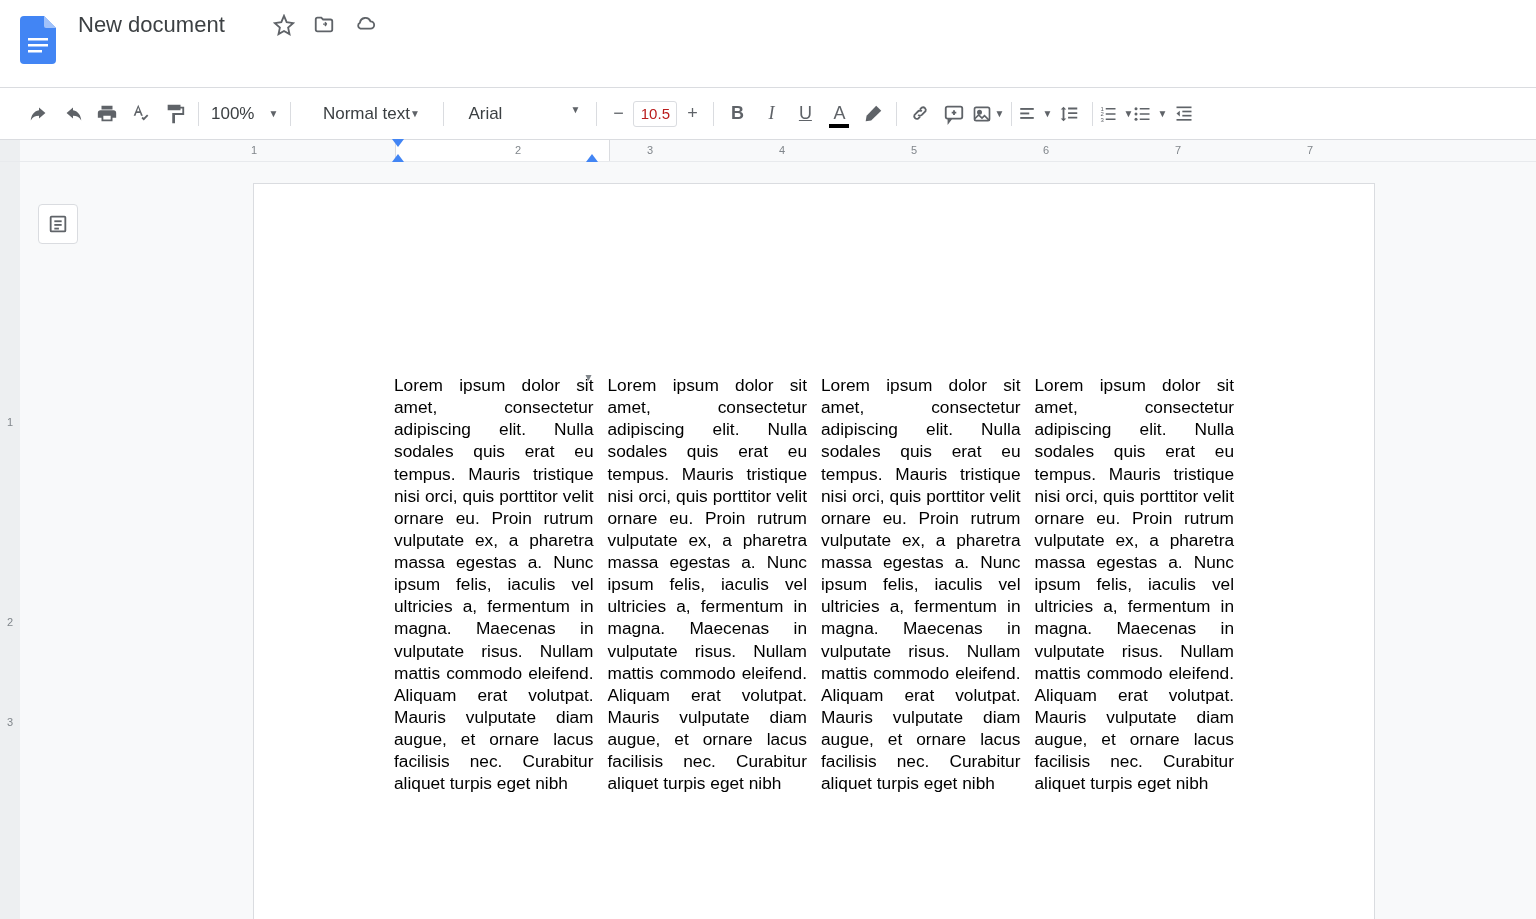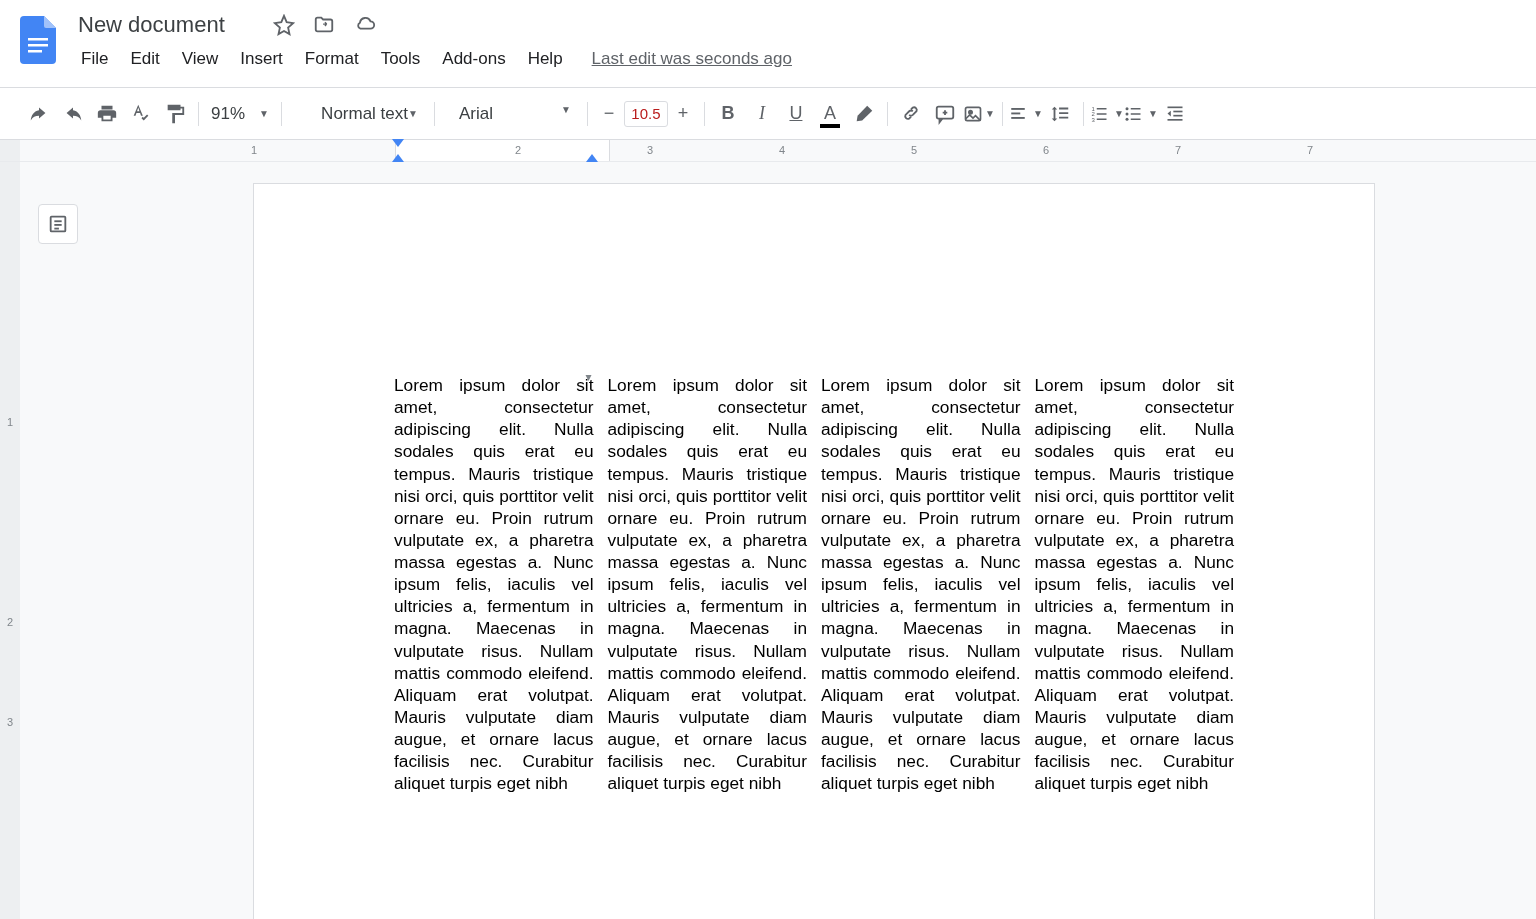--- a/index.html
+++ b/index.html
@@ -17,21 +17,21 @@
   .menu-row { display: flex; align-items: center; height: 34px; gap: 0; }
   .menu-item { font-size: 17px; color: #202124; padding: 4px 11px; cursor: pointer; border-radius: 4px; }
   .last-edit { font-size: 17px; color: #5f6368; text-decoration: underline; margin-left: 18px; }
   
   
   .toolbar { display: flex; align-items: center; height: 52px; padding: 0 22px; border-bottom: 1px solid #dadce0; gap: 0; background:#fff; }
   .tool-group { display: flex; align-items: center; }
   .tool-sep { width: 1px; height: 24px; background: #dadce0; margin: 0 6px; }
   .tool-btn { width: 34px; height: 34px; display: flex; align-items: center; justify-content: center; color: #5f6368; cursor: pointer; border-radius: 4px; }
   .zoom-dd { display: flex; align-items: center; font-size: 17px; color: #3c4043; padding: 0 6px; cursor: pointer; gap:14px; }
-  .style-dd { display: flex; align-items: center; font-size: 17px; color: #3c4043; padding: 0 10px 0 18px; cursor: pointer; width: 140px; justify-content: flex-end; }
+  .style-dd { display: flex; align-items: center; font-size: 17px; color: #3c4043; padding: 0 10px 0 18px; cursor: pointer; width: 140px; justify-content: center; }
   .font-dd { display: flex; font-size: 17px; color: #3c4043; padding: 0 10px 0 18px; cursor: pointer; width: 140px; justify-content: space-between; }
   .dd-caret { font-size: 10px; color: #5f6368; }
   .fontsize { display: flex; align-items: center; gap: 0; }
   .fs-btn { width: 30px; height: 30px; display: flex; align-items: center; justify-content: center; color: #5f6368; cursor: pointer; font-size:18px; }
   .fs-input { width: 44px; height: 26px; text-align: center; border: 1px solid #dadce0; border-radius: 3px; font-size: 15px; color:#b91c1c; }
   .text-color { position: relative; }
   .text-color-bar { position: absolute; bottom: 3px; left: 7px; right: 7px; height: 4px; background: #000; }
   .img-dd { display:flex; align-items:center; gap:2px; }
 
   
@@ -86,31 +86,20 @@
               <path d="M11 11h4m0 0l-2-2m2 2l-2 2" stroke-width="1.5"></path>
             </svg>
         </span>
         <span class="title-icon">
           <svg width="24" height="22" viewBox="0 0 24 24" fill="none" stroke="#5f6368" stroke-width="2">
               <path d="M18 16a4 4 0 000-8 6 6 0 00-11.5 1.5A3.5 3.5 0 007 16h11z"></path>
             </svg>
         </span>
       </div>
     </div>
-    <div class="menu-row">
-      <div class="menu-item">File</div>
-      <div class="menu-item">Edit</div>
-      <div class="menu-item">View</div>
-      <div class="menu-item">Insert</div>
-      <div class="menu-item">Format</div>
-      <div class="menu-item">Tools</div>
-      <div class="menu-item">Add-ons</div>
-      <div class="menu-item">Help</div>
-      <div class="last-edit">Last edit was seconds ago</div>
-    </div>
   </div>
 </div>
 
 <div class="toolbar">
   <div class="tool-group">
     <div class="tool-btn">
         <svg width="22" height="22" viewBox="0 0 24 24" fill="#5f6368">
           <path d="M12 8V5l-7 6 7 6v-3c4 0 7 1.5 9 5-0.5-5-3-10-9-11z" transform="scale(-1,1) translate(-24,0)"></path>
         </svg>
       </div>
@@ -130,21 +119,21 @@
         </svg>
       </div>
     <div class="tool-btn">
         <svg width="22" height="22" viewBox="0 0 24 24" fill="#5f6368">
           <path d="M18 4V2H4v6h14V6h2v5H9v11h3V13h10V4h-4z"></path>
         </svg>
       </div>
   </div>
   <div class="tool-sep"></div>
   <div class="zoom-dd">
-    <span>91%</span>
+    <span>100%</span>
     <span class="dd-caret">▼</span>
   </div>
   <div class="tool-sep"></div>
   <div class="style-dd">
     <span>Normal text</span>
     <span class="dd-caret">▼</span>
   </div>
   <div class="tool-sep"></div>
   <div class="font-dd">
     <span>Arial</span>

